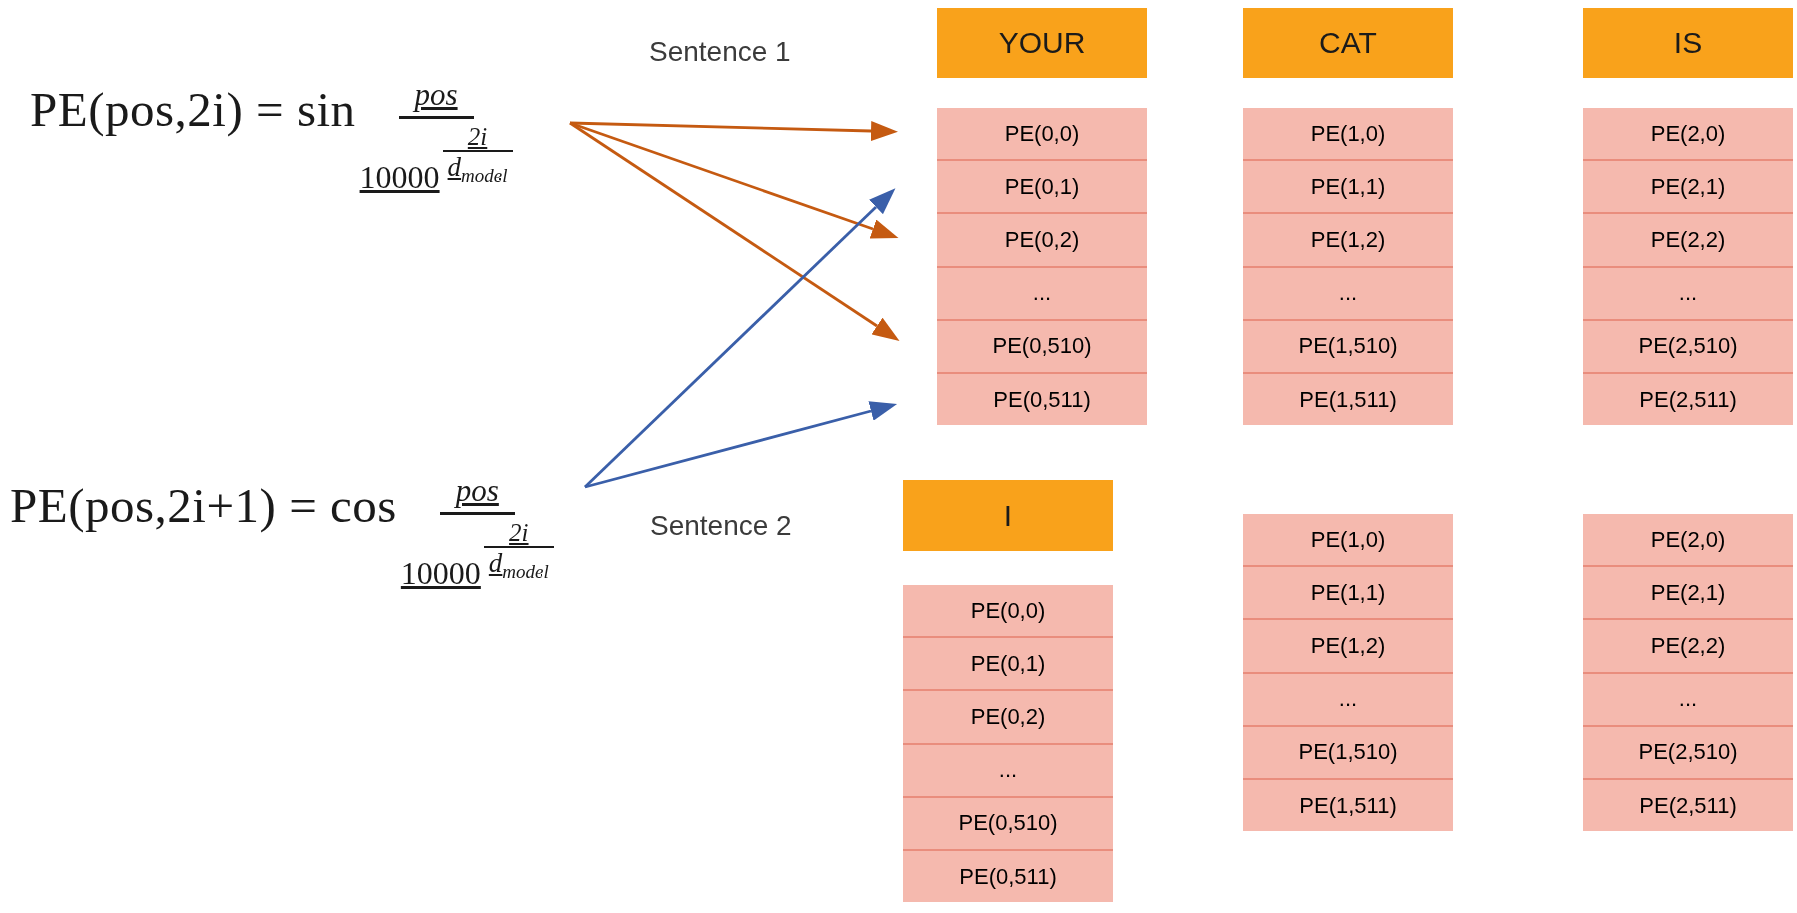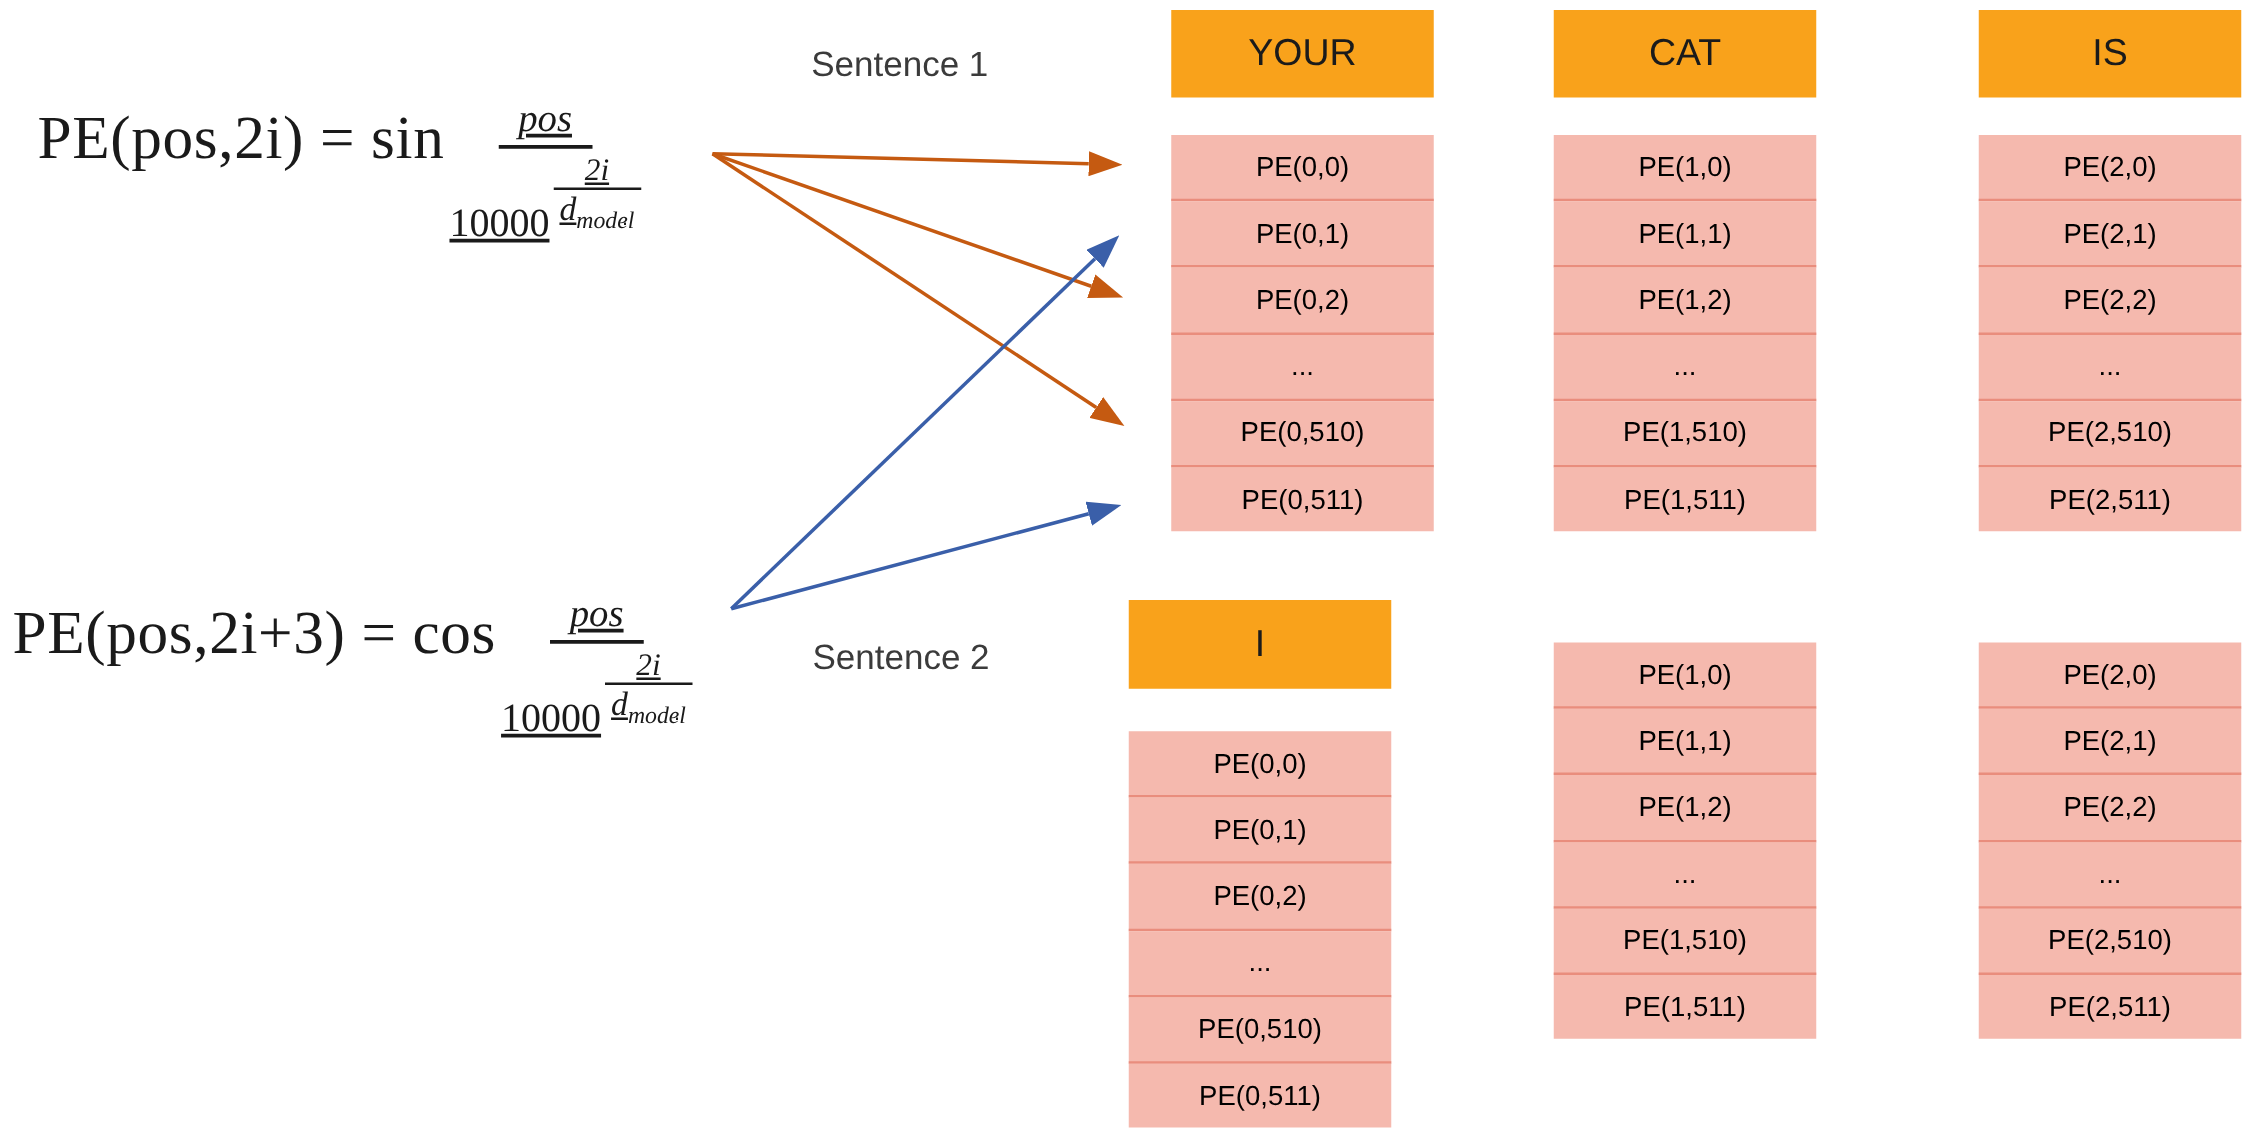--- a/index.html
+++ b/index.html
@@ -67,21 +67,21 @@
         <span class="base">10000</span>
         <span class="exp">
           <span class="exp-num">2i</span>
           <span class="exp-den"><span>d</span><sub>model</sub></span>
         </span>
       </span>
     </span>
   </div>
 
   <div class="formula" style="left:10px;top:482px">
-    <span class="lhs">PE(pos,2i+3) = cos</span>
+    <span class="lhs">PE(pos,2i+1) = cos</span>
     <span class="bigfrac">
       <span class="bf-num">pos</span>
       <span class="bf-den">
         <span class="base">10000</span>
         <span class="exp">
           <span class="exp-num">2i</span>
           <span class="exp-den"><span>d</span><sub>model</sub></span>
         </span>
       </span>
     </span>

